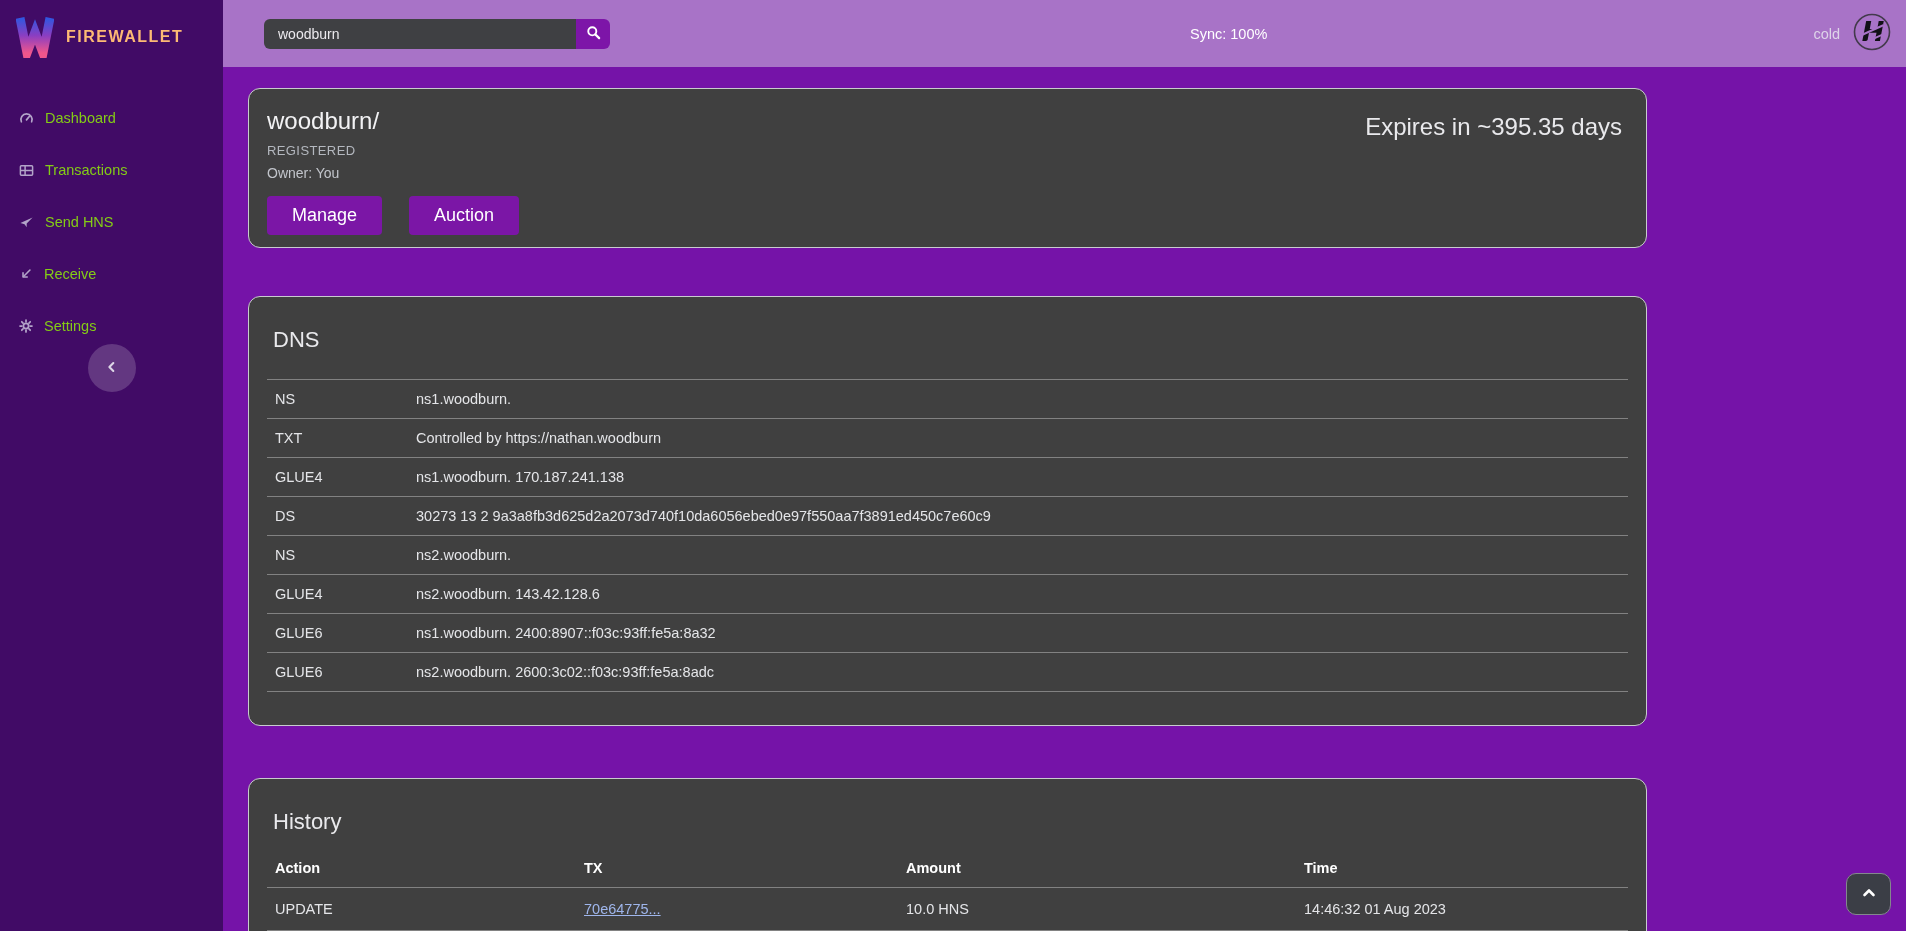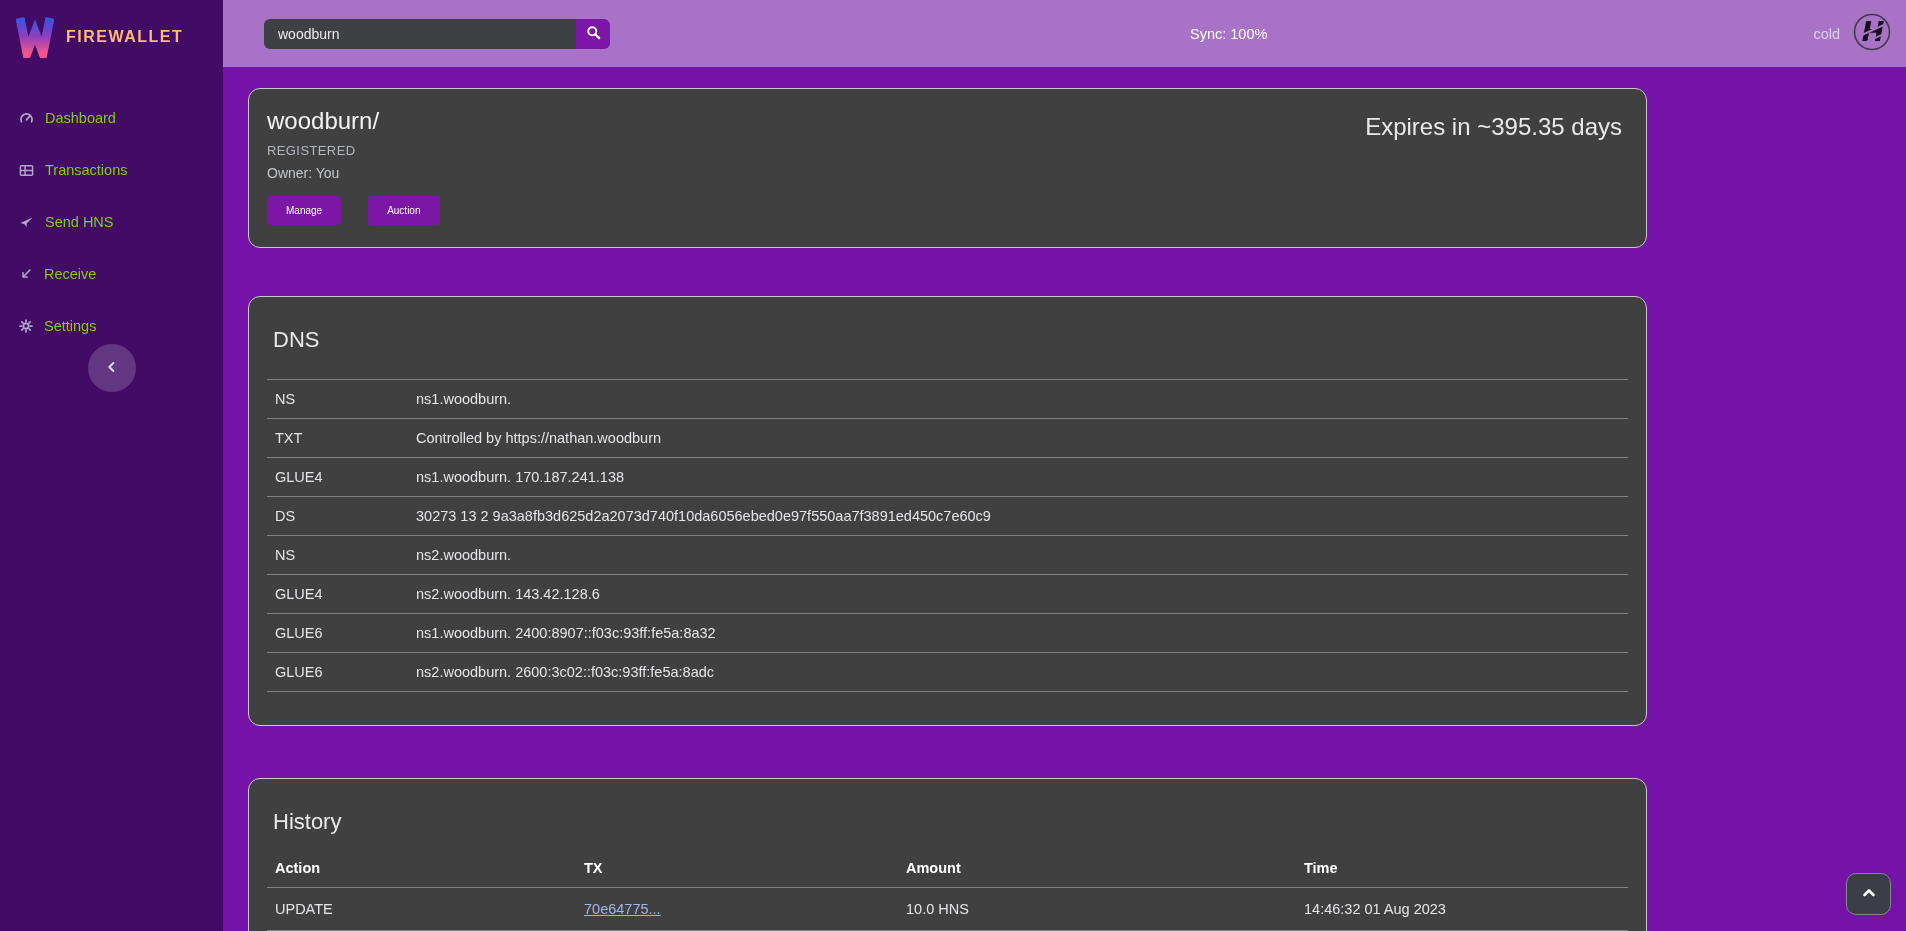--- a/index.html
+++ b/index.html
@@ -53,21 +53,21 @@
     background:#404040; border:1px solid #c9cbcf; border-radius:12px;
     padding:18px;
   }
   .card-domain { top:88px; height:160px; display:flex; justify-content:space-between; }
   .domain-title { font-size:24px; color:#f2f2f4; font-weight:normal; }
   .domain-status { margin-top:8px; font-size:13px; color:#b4b8bf; letter-spacing:.4px; }
   .domain-owner { margin-top:7px; font-size:14px; color:#c2c5cb; }
   .btn-row { margin-top:15px; display:flex; gap:27px; }
   .btn {
     background:#7b16a6; color:#fff; border:none; border-radius:4px;
-    padding:9px 19px; font-size:10px; cursor:pointer;
+    padding:9px 25px; font-size:18px; cursor:pointer;
     font-family:"Liberation Sans", sans-serif;
   }
   .expires { font-size:24px; color:#e9e9ec; margin:6px 6px 0 0; }
   .card-dns { top:296px; height:430px; }
   .section-title { font-size:22px; color:#e9e9ec; font-weight:normal; margin:12px 0 0 6px; }
   table { width:100%; border-collapse:collapse; }
   .dns-table { margin-top:26px; }
   .dns-table td {
     border-top:1px solid rgba(255,255,255,0.35);
     padding:11px 8px; font-size:14.5px; color:#e4e5e8;

